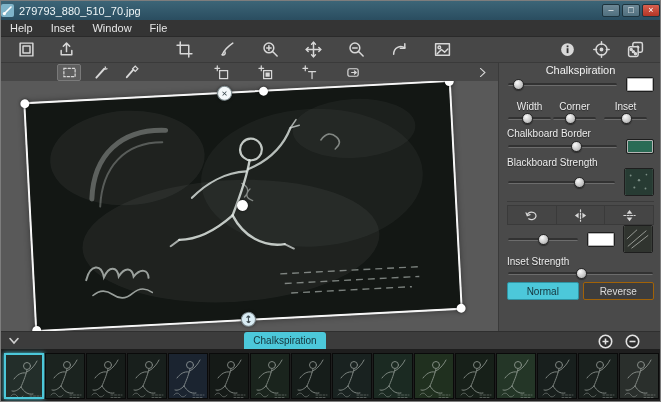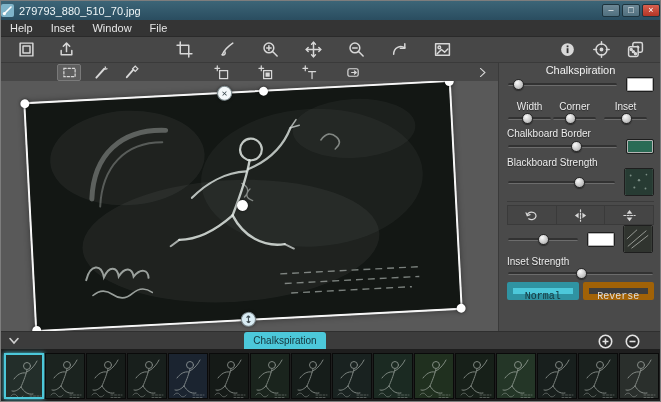--- a/index.html
+++ b/index.html
@@ -71,21 +71,21 @@
   .tri-col { flex:1; }
   .tri-col .p-label { text-align:center; margin-top:2px; }
   .divider { height:1px; background:#5f5f5f; border-top:1px solid #3b3b3b; margin:5px 0 3px; }
   .tfm-row { display:flex; height:20px; }
   .tfm-btn { flex:1; display:flex; align-items:center; justify-content:center; background:#454545;
     border:1px solid #3a3a3a; border-left:none; }
   .tfm-btn:first-child { border-left:1px solid #3a3a3a; }
   .tfm-btn svg { stroke:#d8d8d8; fill:none; stroke-width:1.3; stroke-linecap:round; }
   .style-row { display:flex; gap:4px; margin-top:2px; }
   .style-btn { flex:1; height:18px; line-height:18px; text-align:center; font-size:10px;
-    border-radius:2px; background:#3d3d3d; color:#dcdcdc; border:6px solid #a16207;font-family:Liberation Mono, monospace; }
+    border-radius:2px; background:#3d3d3d; color:#dcdcdc; border:1px solid #a16207; }
   .style-btn.active { background:#4cc8da; color:#14333a; border-color:#2f93a2; }
 
   
   .bottombar { position:absolute; top:330px; left:0; right:0; height:18px; background:#3c3c3c;
     border-top:1px solid #2f2f2f; }
   .bb-chevron { position:absolute; left:4px; top:2px; width:18px; height:14px;
     display:flex; align-items:center; justify-content:center; }
   .bb-chevron svg { stroke:#cfcfcf; fill:none; stroke-width:1.6; stroke-linecap:round; }
   .bb-tab { position:absolute; left:243px; top:0; width:82px; height:18px; line-height:17px;
     text-align:center; font-size:10px; background:#4cc8da; color:#14333a;

